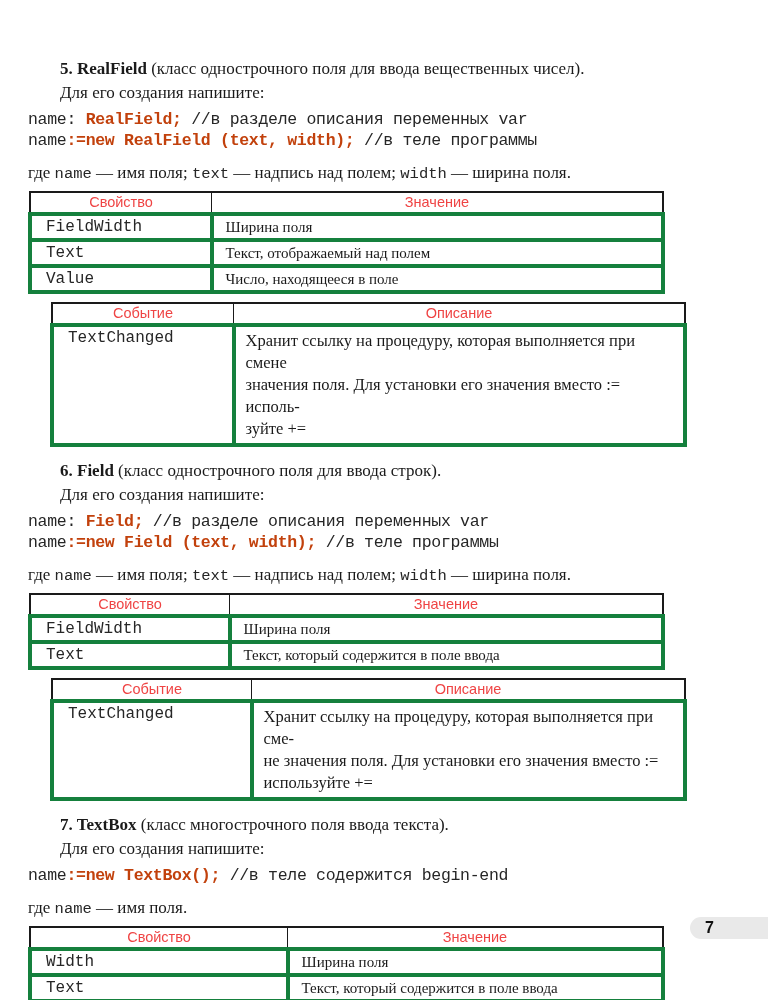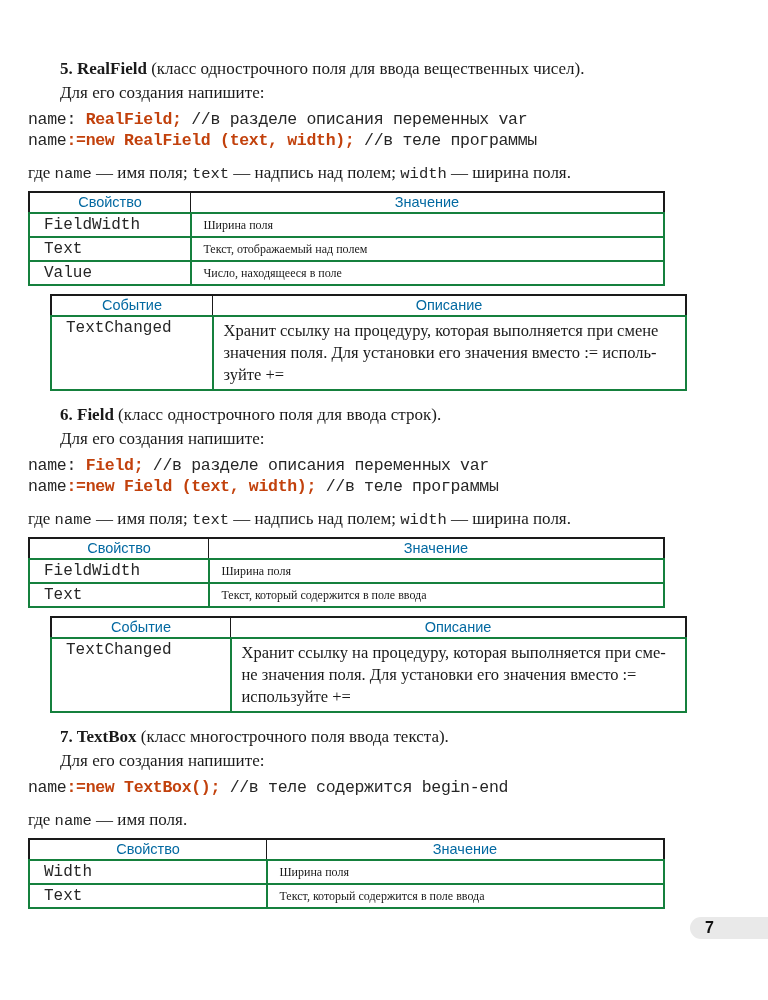--- a/index.html
+++ b/index.html
@@ -26,25 +26,25 @@
   .where { margin-top:10px; font-size:17px; line-height:24px; }
   .mono { font-family:"Liberation Mono", monospace; font-size:15.5px; color:#262626; }
   table {
     border-collapse:collapse; width:100%;
     margin-top:5px; border:2px solid #1a1a1a; table-layout:fixed;
   }
   .t-events { margin-top:8px;margin-left:22px; }
   th {
     font-family:"Liberation Sans", sans-serif;
     font-size:14.5px; font-weight:400; line-height:15px;
-    padding:2px 4px; border:1px solid #1a1a1a; text-align:center; color:#0369a1;
+    padding:2px 14px; border:1px solid #1a1a1a; text-align:center; color:#ef4444;
   }
-  td { border:2px solid #15803d; }
+  td { border:4px solid #15803d; }
   td.c1 { font-family:"Liberation Mono", monospace; font-size:16px; padding:2px 6px 2px 14px; color:#262626; }
-  td.c2 { font-size:12px; padding:2px 16px 2px 12px; }
+  td.c2 { font-size:15px; padding:2px 16px 2px 12px; }
   .w152 .h1 { width:152px; }
   .w170 .h1 { width:170px; }
   .w228 .h1 { width:228px; }
   .t-events td { vertical-align:top; }
   .t-events td.c2 { white-space:pre-line; font-size:16.5px; line-height:22px; padding:3px 6px 3px 10px; }
   .page-tab {
     position:absolute; left:690px; top:917px;
     width:90px; height:22px;
     background:#e9e9e9; border-radius:11px;
   }

